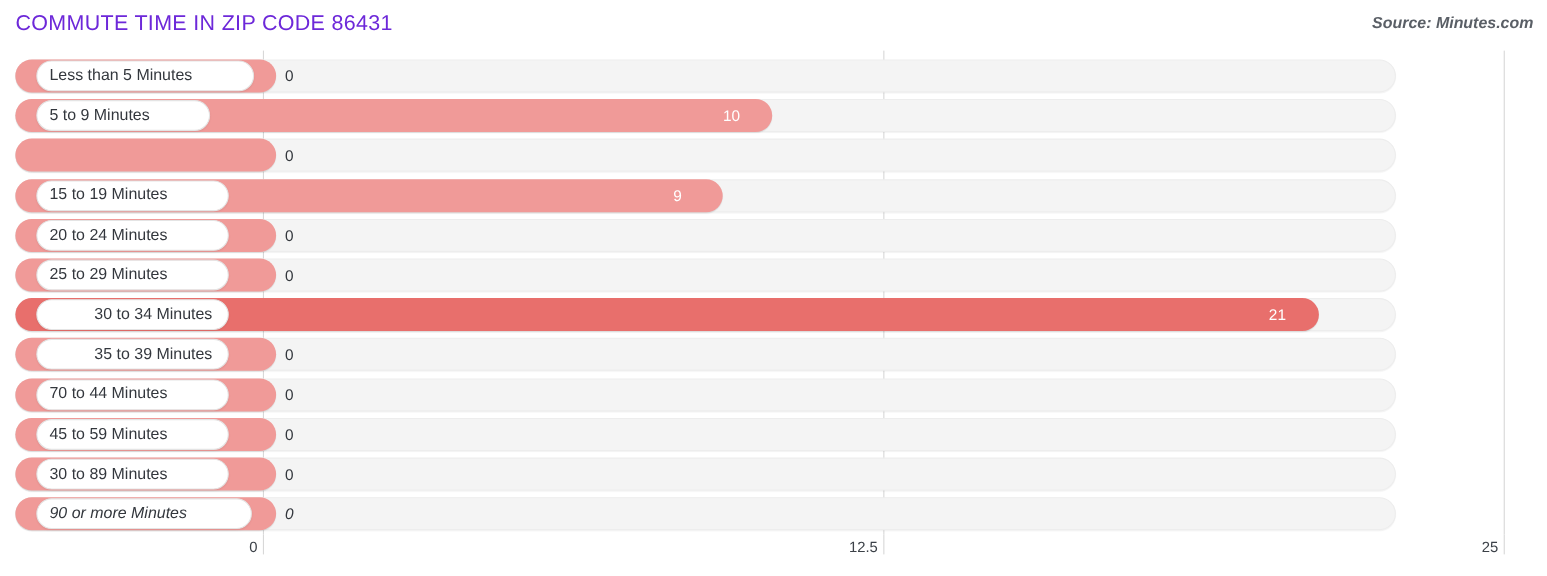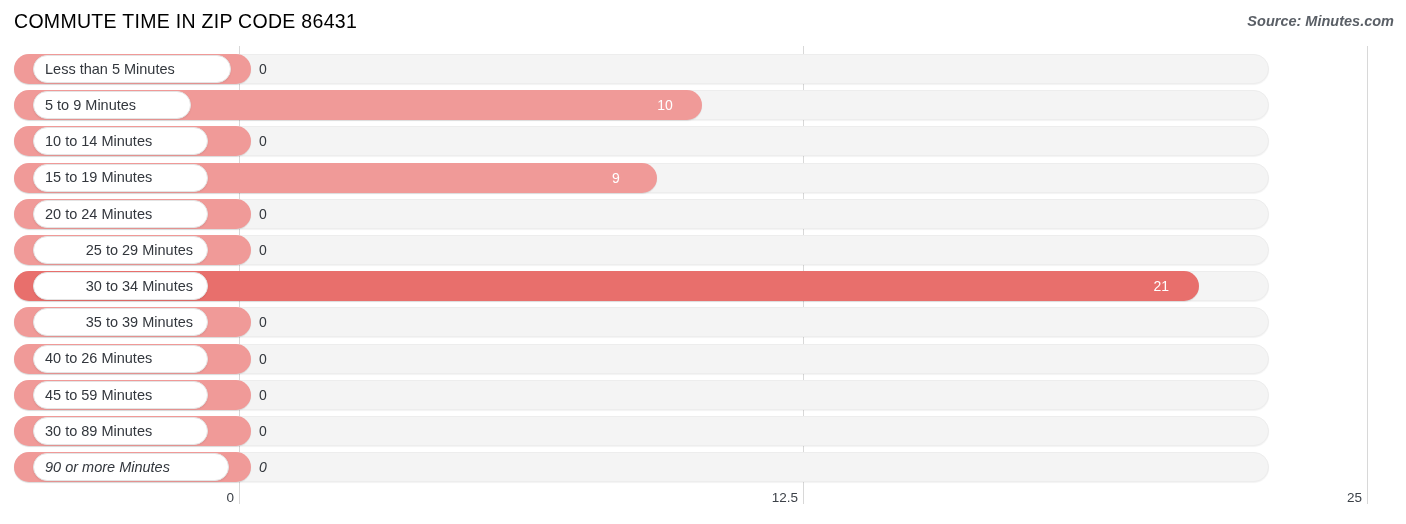--- a/index.html
+++ b/index.html
@@ -23,21 +23,21 @@
     width: 1406px;
     height: 44px;
   }
   .chart-title {
     position: absolute;
     left: 14px;
     top: 10px;
     font-size: 19.5px;
     font-weight: 400;
     letter-spacing: 0.3px;
-    color: #000000;
+    color: #6d28d9;
     white-space: nowrap;
   }
   .source-note {
     position: absolute;
     right: 12px;
     top: 13px;
     font-size: 14.5px;
     font-style: italic;
     font-weight: 600;
     color: #5a5f66;
@@ -203,23 +203,20 @@
         <div class="track"></div>
         <div class="bar" style="width: 688.2px; background: rgb(240, 154, 152);"></div>
         <div class="label-pill" style="width: 158px;">
           <span class="label-text">5 to 9 Minutes</span>
         </div>
         <div class="value-in" style="left: 657.2px;">10</div>
       </div>
       <div class="row" style="top: 80.4px;">
         <div class="track"></div>
         <div class="bar" style="width: 237px; background: rgb(240, 154, 152);"></div>
-        <div class="label-pill" style="width: 175px;">
-          <span class="label-text">10 to 14 Minutes</span>
-        </div>
         <div class="value-out" style="left: 259px;">0</div>
       </div>
       <div class="row" style="top: 116.6px;">
         <div class="track"></div>
         <div class="bar" style="width: 643.08px; background: rgb(240, 154, 152);"></div>
         <div class="label-pill" style="width: 175px;">
           <span class="label-text">15 to 19 Minutes</span>
         </div>
         <div class="value-in" style="left: 612.08px;">9</div>
       </div>
@@ -227,21 +224,21 @@
         <div class="track"></div>
         <div class="bar" style="width: 237px; background: rgb(240, 154, 152);"></div>
         <div class="label-pill" style="width: 175px;">
           <span class="label-text">20 to 24 Minutes</span>
         </div>
         <div class="value-out" style="left: 259px;">0</div>
       </div>
       <div class="row" style="top: 189px;">
         <div class="track"></div>
         <div class="bar" style="width: 237px; background: rgb(240, 154, 152);"></div>
-        <div class="label-pill" style="width: 175px; justify-content: flex-end;">
+        <div class="label-pill" style="width: 175px;">
           <span class="label-text">25 to 29 Minutes</span>
         </div>
         <div class="value-out" style="left: 259px;">0</div>
       </div>
       <div class="row" style="top: 225.2px;">
         <div class="track"></div>
         <div class="bar" style="width: 1184.52px; background: rgb(232, 111, 108);"></div>
         <div class="label-pill" style="width: 175px; justify-content: flex-end;">
           <span class="label-text">30 to 34 Minutes</span>
         </div>
@@ -252,21 +249,21 @@
         <div class="bar" style="width: 237px; background: rgb(240, 154, 152);"></div>
         <div class="label-pill" style="width: 175px; justify-content: flex-end;">
           <span class="label-text">35 to 39 Minutes</span>
         </div>
         <div class="value-out" style="left: 259px;">0</div>
       </div>
       <div class="row" style="top: 297.6px;">
         <div class="track"></div>
         <div class="bar" style="width: 237px; background: rgb(240, 154, 152);"></div>
         <div class="label-pill" style="width: 175px;">
-          <span class="label-text">40 to 26 Minutes</span>
+          <span class="label-text">70 to 44 Minutes</span>
         </div>
         <div class="value-out" style="left: 259px;">0</div>
       </div>
       <div class="row" style="top: 333.8px;">
         <div class="track"></div>
         <div class="bar" style="width: 237px; background: rgb(240, 154, 152);"></div>
         <div class="label-pill" style="width: 175px;">
           <span class="label-text">45 to 59 Minutes</span>
         </div>
         <div class="value-out" style="left: 259px;">0</div>

